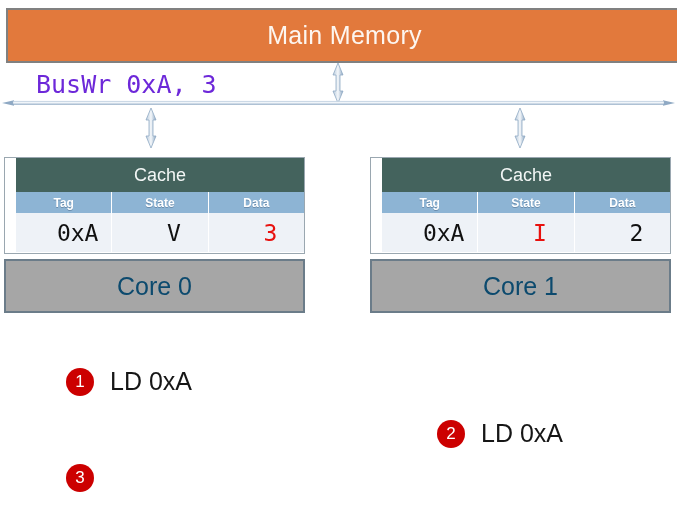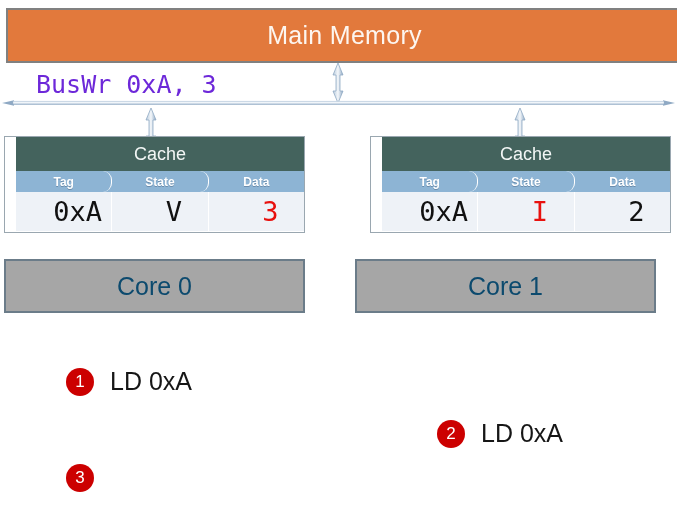--- a/index.html
+++ b/index.html
@@ -57,21 +57,21 @@
     white-space: pre;
   }
 
   .vconn {
     position: absolute;
   }
 
   
   .cache {
     position: absolute;
-    top: 136px;
+    top: 157px;
     width: 301px;
     height: 97px;
     border: 1px solid #9aa7b0;
     box-sizing: border-box;
     background: #ffffff;
     padding-left: 11px;
   }
   .cache.left  { left: 4px; }
   .cache.right { left: 370px; }
 
@@ -93,36 +93,35 @@
     flex: 1 1 0;
     color: #ffffff;
     font-size: 12px;
     font-weight: bold;
     display: flex;
     align-items: center;
     justify-content: center;
     border-right: 1px solid #ffffff;
     box-sizing: border-box;
     text-shadow: 0 1px 0 rgba(80,110,140,.55);
-    border-radius: 9px;
   }
   .cache-head div:last-child { border-right: none; }
 
   .cache-row {
     display: flex;
     height: 39px;
     background: #eef2f7;
   }
   .cache-row div {
     flex: 1 1 0;
     display: flex;
     align-items: center;
     justify-content: center;
     font-family: "DejaVu Sans Mono", monospace;
-    font-size: 27px;
+    font-size: 23px;
     color: #111111;
     border-right: 1px solid #ffffff;
     box-sizing: border-box;
     margin-left: 28px;
   }
   .cache-row div:last-child { border-right: none; }
   .cell-red { color: #e8110e !important; }
 
   
   .core {
@@ -131,21 +130,21 @@
     width: 301px;
     height: 54px;
     background: #a6a6a6;
     border: 2px solid #6b7c89;
     box-sizing: border-box;
     display: flex;
     align-items: center;
     justify-content: center;
   }
   .core.left  { left: 4px; }
-  .core.right { left: 355px; }
+  .core.right { left: 370px; }
   .core-label {
     color: #0c4a6e;
     font-size: 25px;
   }
 
   
   .instr {
     position: absolute;
     display: flex;
     align-items: center;

